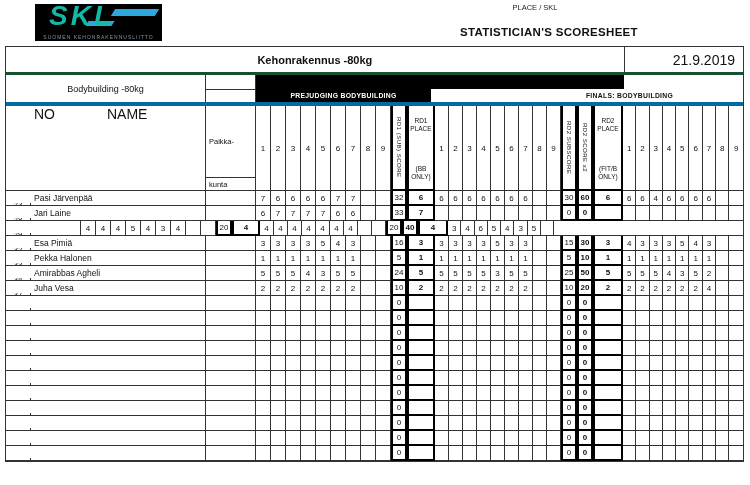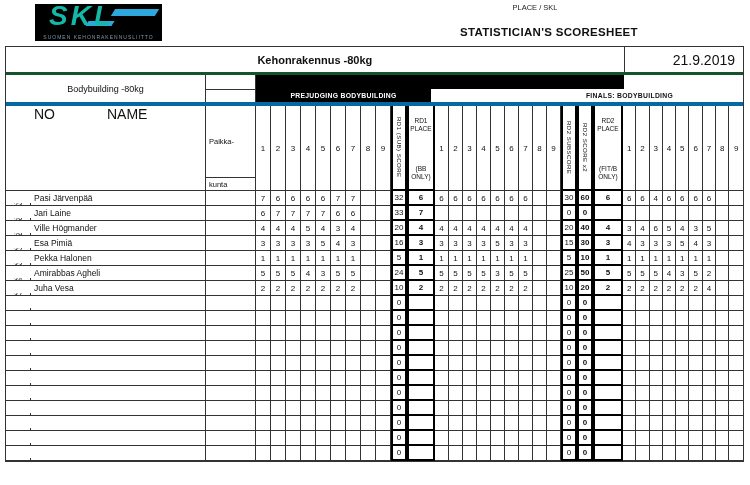--- a/index.html
+++ b/index.html
@@ -247,21 +247,20 @@
           <div class="cell c w-j3"></div>
           <div class="cell c w-j3"></div>
           <div class="cell c w-j3"></div>
           <div class="cell c w-j3"></div>
           <div class="cell c w-j3"></div>
           <div class="cell c w-j3"></div>
           <div class="cell c w-j3 last"></div>
         </div>
         <div class="trow">
           <div class="cell c w-no">29</div>
-          <div class="cell name w-name">Ville Högmander</div>
           <div class="cell w-kunta"></div>
           <div class="cell c w-j1">4</div>
           <div class="cell c w-j1">4</div>
           <div class="cell c w-j1">4</div>
           <div class="cell c w-j1">5</div>
           <div class="cell c w-j1">4</div>
           <div class="cell c w-j1">3</div>
           <div class="cell c w-j1">4</div>
           <div class="cell c w-j1"></div>
           <div class="cell c w-j1"></div>

